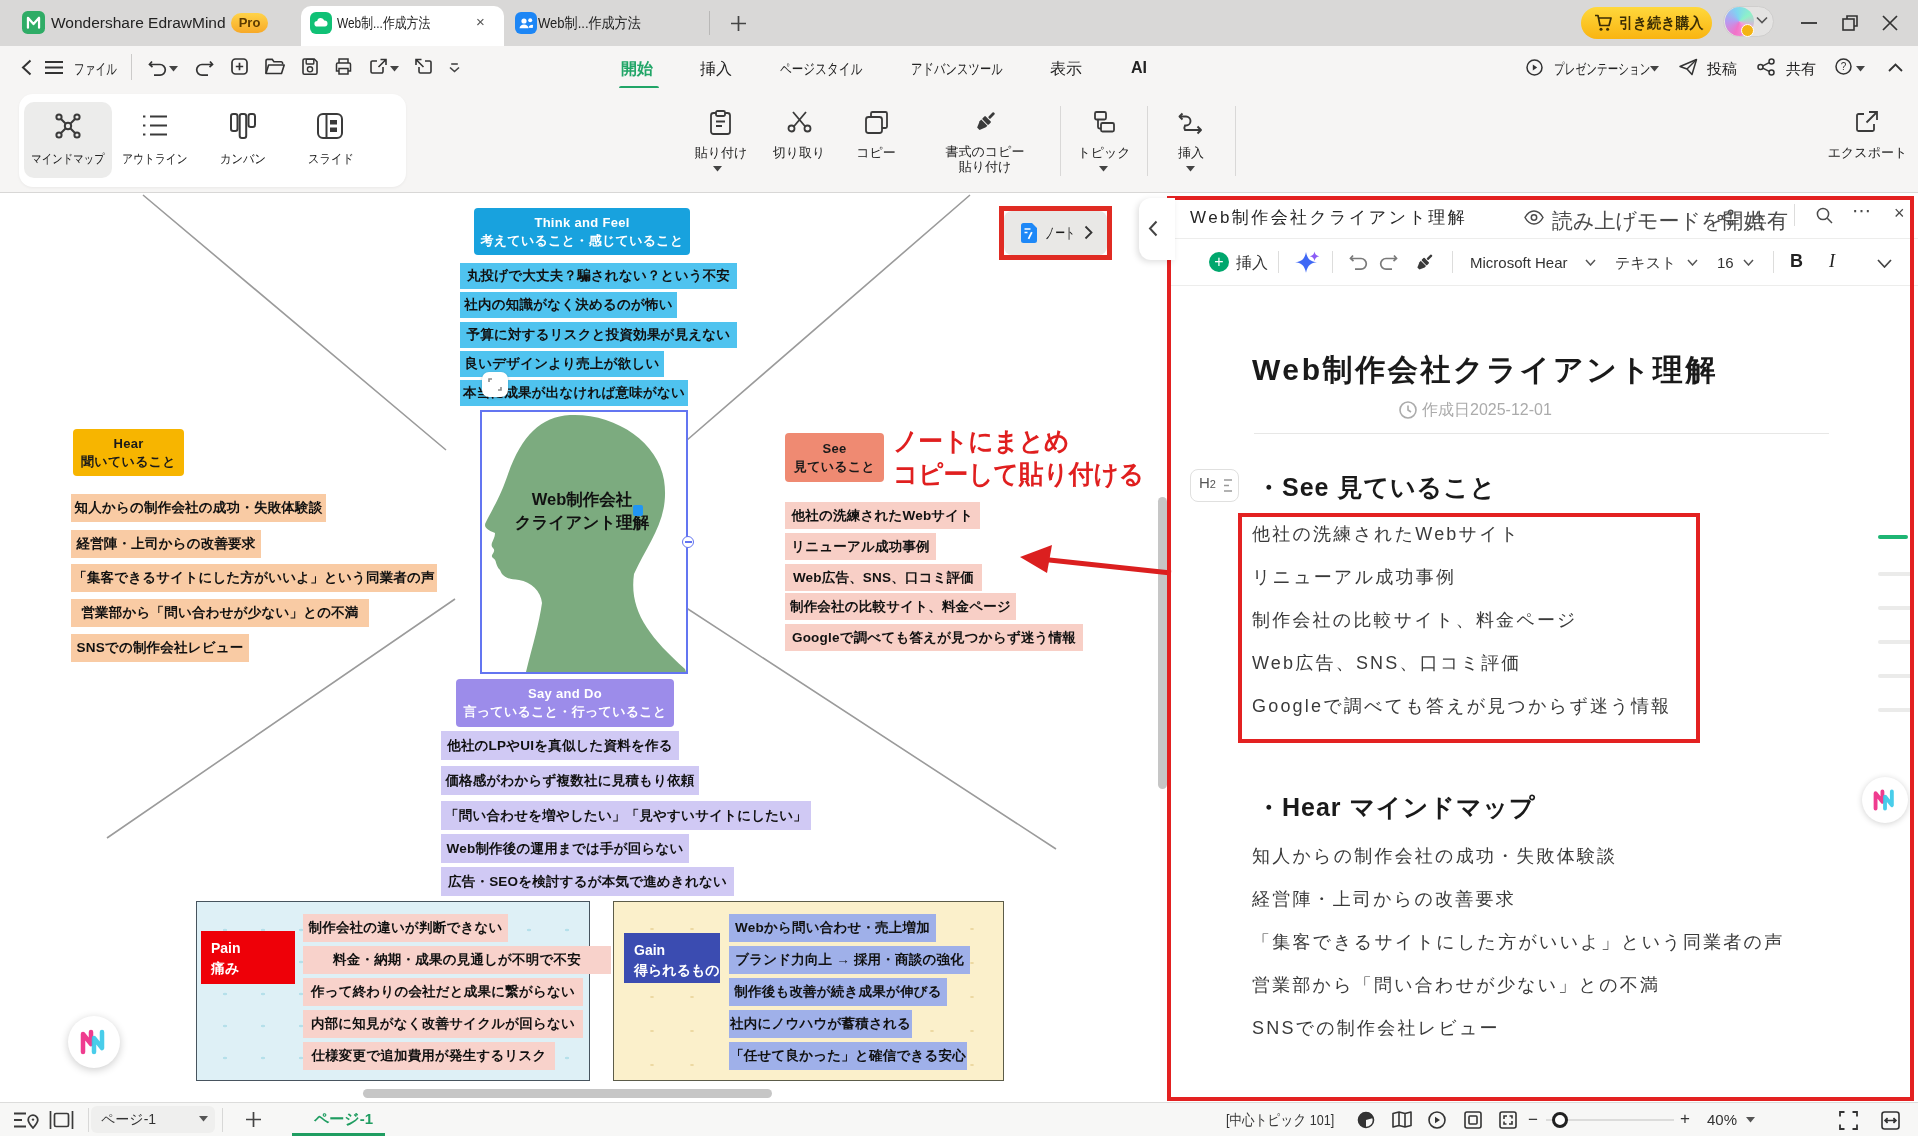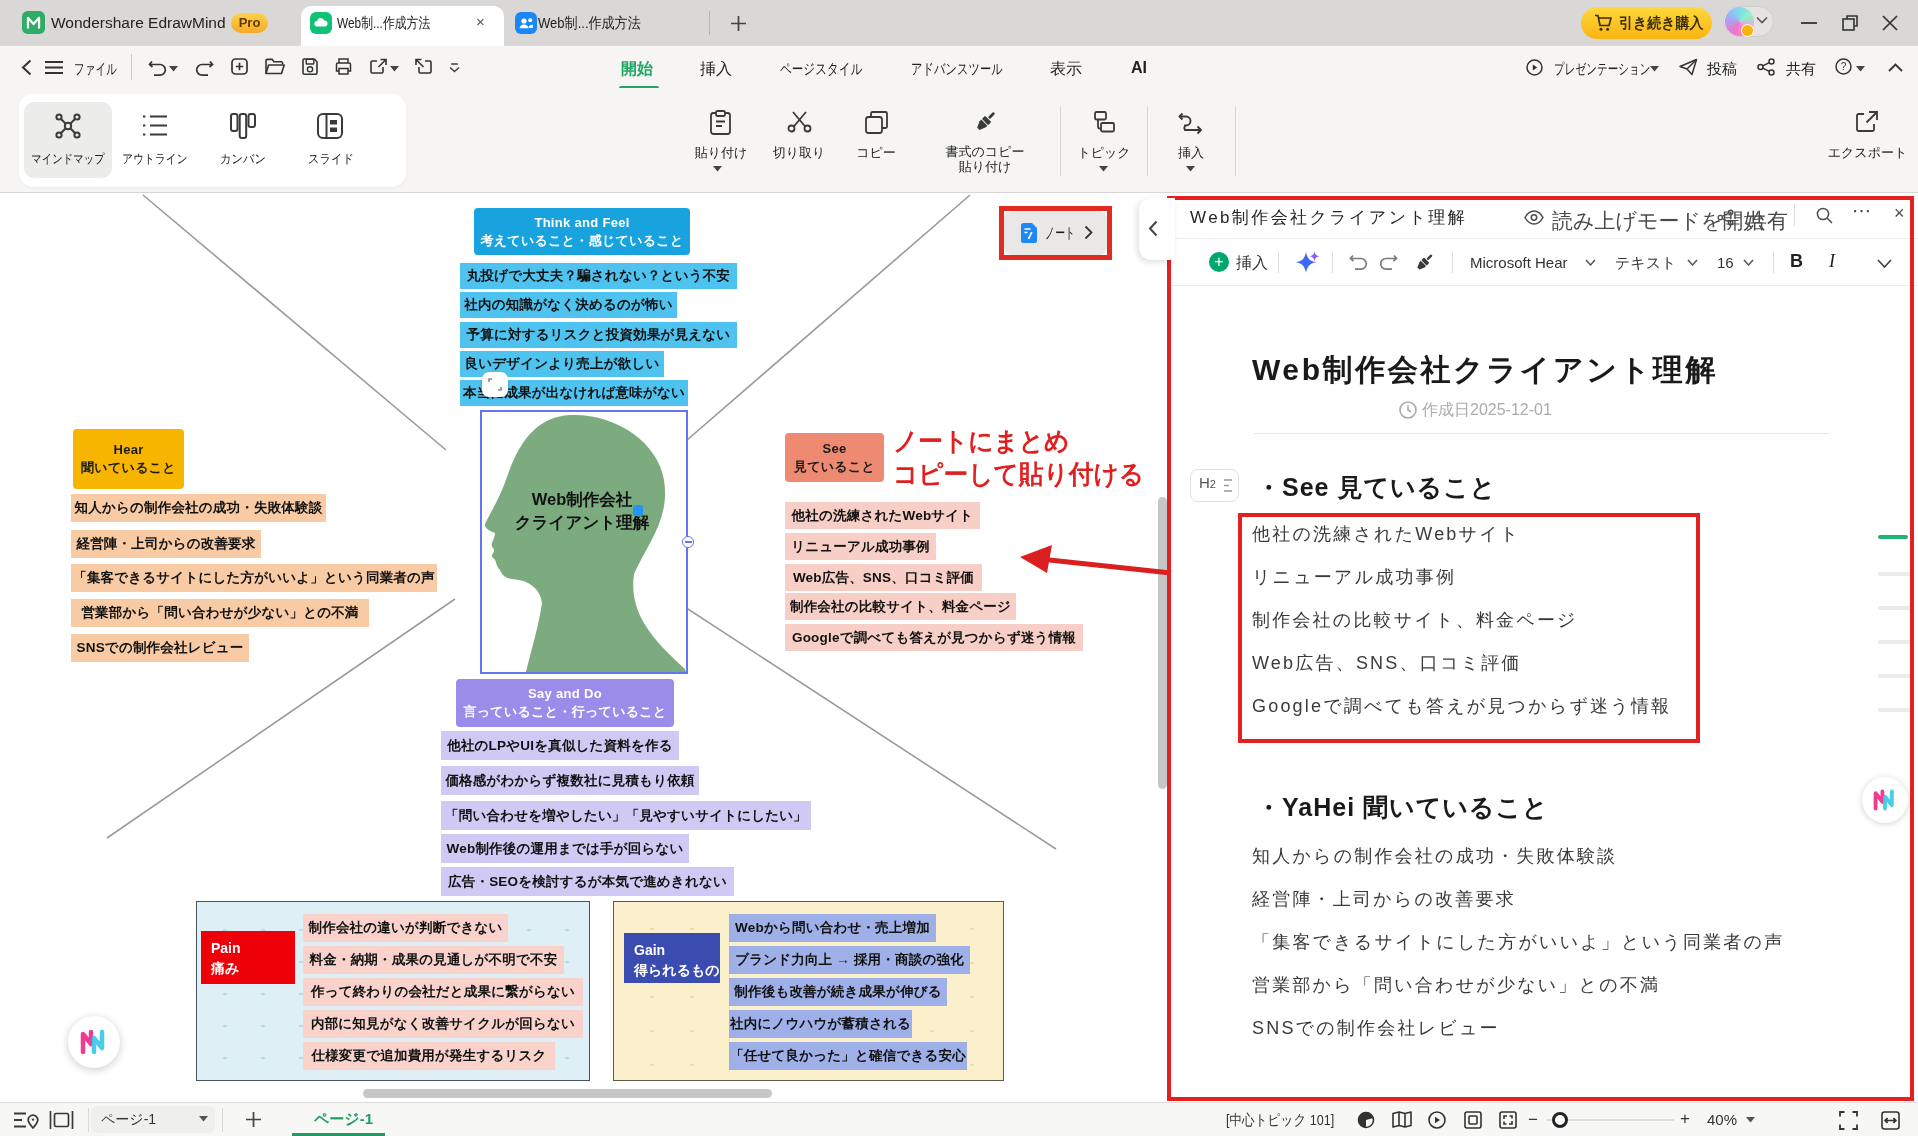--- a/index.html
+++ b/index.html
@@ -268,21 +268,21 @@
     <div class="abs mi tf" style="left:460px;top:70px;width:277px;">丸投げで大丈夫？騙されない？という不安</div>
     <div class="abs mi tf" style="left:460px;top:99px;width:217px;">社内の知識がなく決めるのが怖い</div>
     <div class="abs mi tf" style="left:460px;top:129px;width:277px;">予算に対するリスクと投資効果が見えない</div>
     <div class="abs mi tf" style="left:460px;top:158px;width:204px;">良いデザインより売上が欲しい</div>
     <div class="abs mi tf" style="left:460px;top:187px;width:228px;">本当に成果が出なければ意味がない</div>
     <div class="abs" style="left:482px;top:179px;width:26px;height:25px;background:#fff;border-radius:7px;box-shadow:0 1px 3px rgba(0,0,0,.25);"></div>
     <svg class="abs" style="left:488px;top:185px" width="14" height="13" viewBox="0 0 14 13" fill="none" stroke="#8a8a8a" stroke-width="1.6">
       <path d="M1 4V1h3M13 9v3h-3"></path>
     </svg>
 
-    <div class="abs maphead" style="left:73px;top:236px;width:111px;height:60px;background:#f7b500;color:#1a1a1a;">Hear<br>聞いていること</div>
+    <div class="abs maphead" style="left:73px;top:236px;width:111px;height:47px;background:#f7b500;color:#1a1a1a;">Hear<br>聞いていること</div>
     <div class="abs mi hr" style="left:71px;top:301px;width:255px;">知人からの制作会社の成功・失敗体験談</div>
     <div class="abs mi hr" style="left:71px;top:337px;width:190px;">経営陣・上司からの改善要求</div>
     <div class="abs mi hr" style="left:71px;top:371px;width:366px;">「集客できるサイトにした方がいいよ」という同業者の声</div>
     <div class="abs mi hr" style="left:71px;top:406px;width:298px;">営業部から「問い合わせが少ない」との不満</div>
     <div class="abs mi hr" style="left:71px;top:441px;width:178px;">SNSでの制作会社レビュー</div>
 
     <div class="abs maphead" style="left:785px;top:240px;width:99px;height:49px;background:#ef8a72;color:#1a1a1a;">See<br>見ていること</div>
     <div class="abs mi se" style="left:785px;top:309px;width:195px;">他社の洗練されたWebサイト</div>
     <div class="abs mi se" style="left:785px;top:340px;width:151px;">リニューアル成功事例</div>
     <div class="abs mi se" style="left:785px;top:371px;width:197px;">Web広告、SNS、口コミ評価</div>
@@ -293,21 +293,21 @@
     <div class="abs maphead" style="left:456px;top:486px;width:218px;height:48px;background:#9c8cea;color:#fff;">Say and Do<br>言っていること・行っていること</div>
     <div class="abs mi sd" style="left:441px;top:538px;width:238px;">他社のLPやUIを真似した資料を作る</div>
     <div class="abs mi sd" style="left:441px;top:573px;width:258px;">価格感がわからず複数社に見積もり依頼</div>
     <div class="abs mi sd" style="left:441px;top:608px;width:370px;">「問い合わせを増やしたい」「見やすいサイトにしたい」</div>
     <div class="abs mi sd" style="left:441px;top:641px;width:248px;">Web制作後の運用までは手が回らない</div>
     <div class="abs mi sd" style="left:441px;top:674px;width:293px;">広告・SEOを検討するが本気で進めきれない</div>
 
     <div class="abs" style="left:196px;top:708px;width:394px;height:180px;background:#def0f6;border:1.5px solid #47545e;background-image:radial-gradient(#b5e0ea 1.6px, transparent 1.9px);background-size:38px 32px;background-position:9px 12px;"></div>
     <div class="abs plabel" style="left:201px;top:738px;width:94px;height:53px;background:#ee0008;">Pain<br>痛み</div>
     <div class="abs mi pn" style="left:303px;top:721px;width:205px;">制作会社の違いが判断できない</div>
-    <div class="abs mi pn" style="left:303px;top:753px;width:261px;">料金・納期・成果の見通しが不明で不安</div>
+    <div class="abs mi pn" style="left:303px;top:753px;width:308px;">料金・納期・成果の見通しが不明で不安</div>
     <div class="abs mi pn" style="left:303px;top:785px;width:280px;">作って終わりの会社だと成果に繋がらない</div>
     <div class="abs mi pn" style="left:303px;top:817px;width:280px;">内部に知見がなく改善サイクルが回らない</div>
     <div class="abs mi pn" style="left:303px;top:849px;width:252px;">仕様変更で追加費用が発生するリスク</div>
 
     <div class="abs" style="left:613px;top:708px;width:391px;height:180px;background:#fbf0cb;border:1.5px solid #5c5c49;background-image:radial-gradient(#ecd9a2 1.5px, transparent 1.8px);background-size:40px 34px;background-position:18px 10px;"></div>
     <div class="abs plabel" style="left:624px;top:740px;width:96px;height:50px;background:#3b4cb1;">Gain<br>得られるもの</div>
     <div class="abs mi gn" style="left:729px;top:721px;width:207px;">Webから問い合わせ・売上増加</div>
     <div class="abs mi gn" style="left:729px;top:753px;width:241px;">ブランド力向上 → 採用・商談の強化</div>
     <div class="abs mi gn" style="left:729px;top:785px;width:218px;">制作後も改善が続き成果が伸びる</div>
     <div class="abs mi gn" style="left:729px;top:817px;width:183px;">社内にノウハウが蓄積される</div>
@@ -426,21 +426,21 @@
       <path d="M0 2h8M0 7.5h5M0 13h8" stroke="#999" stroke-width="1.3"></path>
       <circle cx="1" cy="2" r="0" fill="#999"></circle>
     </svg>
     <div class="abs" style="left:85px;top:278px;font-size:25px;font-weight:bold;color:#1a1a1a;letter-spacing:1px;">・See 見ていること</div>
 
     <div class="abs doc17" style="left:81px;top:329px;">他社の洗練されたWebサイト</div>
     <div class="abs doc17" style="left:81px;top:372px;">リニューアル成功事例</div>
     <div class="abs doc17" style="left:81px;top:415px;">制作会社の比較サイト、料金ページ</div>
     <div class="abs doc17" style="left:81px;top:458px;">Web広告、SNS、口コミ評価</div>
     <div class="abs doc17" style="left:81px;top:501px;">Googleで調べても答えが見つからず迷う情報</div>
-    <div class="abs" style="left:85px;top:598px;font-size:25px;font-weight:bold;color:#1a1a1a;letter-spacing:1px;">・YaHei 聞いていること</div>
+    <div class="abs" style="left:85px;top:598px;font-size:25px;font-weight:bold;color:#1a1a1a;letter-spacing:1px;">・Hear マインドマップ</div>
     <div class="abs doc17" style="left:81px;top:651px;">知人からの制作会社の成功・失敗体験談</div>
     <div class="abs doc17" style="left:81px;top:694px;">経営陣・上司からの改善要求</div>
     <div class="abs doc17" style="left:81px;top:737px;">「集客できるサイトにした方がいいよ」という同業者の声</div>
     <div class="abs doc17" style="left:81px;top:780px;">営業部から「問い合わせが少ない」との不満</div>
     <div class="abs doc17" style="left:81px;top:823px;">SNSでの制作会社レビュー</div>
 
     <div class="abs" style="left:707px;top:342px;width:30px;height:4px;background:#1db573;border-radius:2px;"></div>
     <div class="abs odash" style="left:707px;top:379px;"></div>
     <div class="abs odash" style="left:707px;top:413px;"></div>
     <div class="abs odash" style="left:707px;top:447px;"></div>

